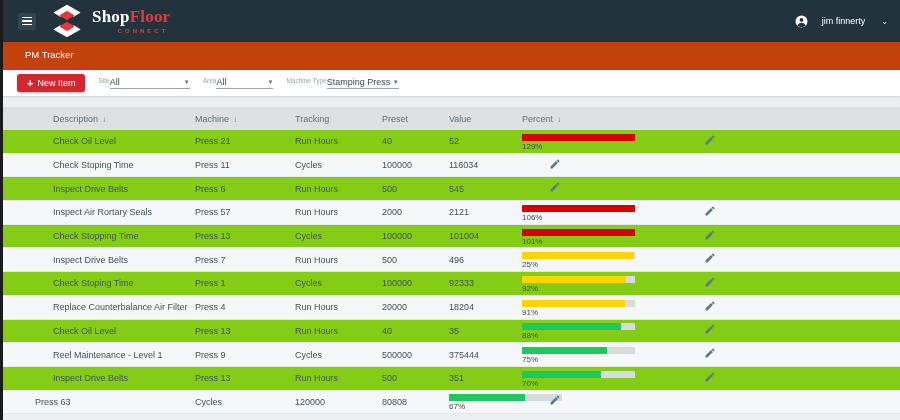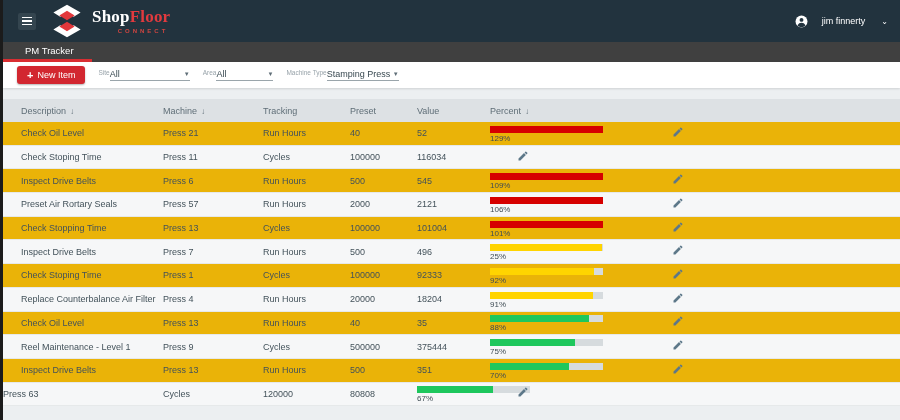--- a/index.html
+++ b/index.html
@@ -16,43 +16,43 @@
   .logo-text { margin-left:6px; line-height:1; }
   .logo-main { font-size:17px; font-weight:bold; letter-spacing:.2px;font-family:Liberation Serif, serif; }
   .logo-shop { color:#ffffff; }
   .logo-floor { color:#e23a3e; }
   .logo-sub { font-size:6px; letter-spacing:3px; color:#cf4540; font-weight:bold; margin-top:3px; text-align:right; padding-right:2px; }
   .spacer { flex:1; }
   .user-menu { display:flex; align-items:center; gap:14px; color:#ffffff; font-size:9px; cursor:pointer; }
   .user-chevron { font-size:8px; color:#ffffff; margin-left:2px; }
 
   
-  .tabbar { height:20px; background:#404040; display:flex; align-items:stretch; }
+  .tabbar { height:28px; background:#c2410c; display:flex; align-items:stretch; }
   .tab { color:#ffffff; font-size:9.5px; display:flex; align-items:center; padding:0 18px 0 22px; border-bottom:3px solid #d92e32; cursor:pointer; }
 
   
   .filterbar { height:26px; background:#ffffff; display:flex; align-items:center; padding-left:14px; box-shadow:0 1px 2px rgba(0,0,0,.12); }
   .new-item-btn { background:#d22730; color:#ffffff; border:none; border-radius:3px; height:18px; padding:0 10px; font-size:9px; font-family:"Liberation Sans",sans-serif; display:flex; align-items:center; gap:4px; cursor:pointer; box-shadow:0 1px 2px rgba(0,0,0,.3); }
   .new-item-btn .plus { font-size:11px; font-weight:bold; line-height:1; }
   .filter { margin-left:13px; display:flex; flex-direction:row; justify-content:center; }
   .filter-label { font-size:6.5px; color:#98a3aa; margin-bottom:1px; }
   .select { display:flex; align-items:center; justify-content:space-between; border-bottom:1px solid #9aa5ab; font-size:9px; color:#3a4a52; padding-bottom:1px; cursor:pointer; }
   .sel-site { width:80px; }
   .sel-area { width:57px; }
   .sel-machine { width:72px; }
   .sel-arrow { font-size:6px; color:#5f6e77; }
 
   
   .table { margin-top:11px; }
-  .grid { display:grid; grid-template-columns:160px 100px 87px 67px 73px 155px 1fr; align-items:center; }
+  .grid { display:grid; grid-template-columns:160px 100px 87px 67px 73px 155px 1fr; align-items:center;padding-left:32px; }
   .thead { height:23px; background:#dde1e4; color:#5f6e77; font-size:9px; }
   .thead .cell { padding-left:18px; cursor:pointer; }
   .thead .cell:not(:first-child) { padding-left:0; }
   .sort-arrow { font-size:8px; margin-left:4px; color:#5f6e77; }
-  .row { height:23.7px; background:#eab308; border-bottom:1px solid #e6e9ea; font-size:9px; color:#43525a; }
+  .row { height:23.7px; background:#84cc16; border-bottom:1px solid #e6e9ea; font-size:9px; color:#43525a; }
   .row:nth-child(even) { background:#f6f7f8; }
   .cell-desc { padding-left:18px; }
   .cell-percent { display:flex; flex-direction:column; align-items:flex-start; justify-content:center; padding-top:2px; }
   .bar-track { width:113px; height:7px; background:#d6dbde; }
   .bar-fill { height:7px; }
   .pct-label { font-size:8px; color:#3f4c54; margin-top:1px; }
   .edit-btn { background:transparent; border:none; margin-left:25px; cursor:pointer; padding:2px; }
 </style>
 </head>
 <body>
@@ -159,32 +159,26 @@
           <div><button class="edit-btn"><svg width="12" height="12" viewBox="0 0 24 24">
                 <path fill="#5d7889" d="M3 17.2V21h3.8L17.8 10 14 6.2 3 17.2zM20.7 7.1c.4-.4.4-1 0-1.4l-2.4-2.4c-.4-.4-1-.4-1.4 0l-1.8 1.8 3.8 3.8 1.8-1.8z"></path>
               </svg></button></div>
         </div>
         <div class="row grid">
           <div class="cell-desc">Inspect Drive Belts</div>
           <div>Press 6</div>
           <div>Run Hours</div>
           <div>500</div>
           <div>545</div>
-          <div class="cell-percent">
-            <div class="bar-track">
-              <div class="bar-fill" style="width: 100%; background: rgb(214, 0, 0);"></div>
-            </div>
-            <div class="pct-label">109%</div>
-          </div>
-          <div><button class="edit-btn"><svg width="12" height="12" viewBox="0 0 24 24">
-                <path fill="#5d7889" d="M3 17.2V21h3.8L17.8 10 14 6.2 3 17.2zM20.7 7.1c.4-.4.4-1 0-1.4l-2.4-2.4c-.4-.4-1-.4-1.4 0l-1.8 1.8 3.8 3.8 1.8-1.8z"></path>
-              </svg></button></div>
-        </div>
-        <div class="row grid">
-          <div class="cell-desc">Preset Air Rortary Seals</div>
+          <div><button class="edit-btn"><svg width="12" height="12" viewBox="0 0 24 24">
+                <path fill="#5d7889" d="M3 17.2V21h3.8L17.8 10 14 6.2 3 17.2zM20.7 7.1c.4-.4.4-1 0-1.4l-2.4-2.4c-.4-.4-1-.4-1.4 0l-1.8 1.8 3.8 3.8 1.8-1.8z"></path>
+              </svg></button></div>
+        </div>
+        <div class="row grid">
+          <div class="cell-desc">Inspect Air Rortary Seals</div>
           <div>Press 57</div>
           <div>Run Hours</div>
           <div>2000</div>
           <div>2121</div>
           <div class="cell-percent">
             <div class="bar-track">
               <div class="bar-fill" style="width: 100%; background: rgb(214, 0, 0);"></div>
             </div>
             <div class="pct-label">106%</div>
           </div>

